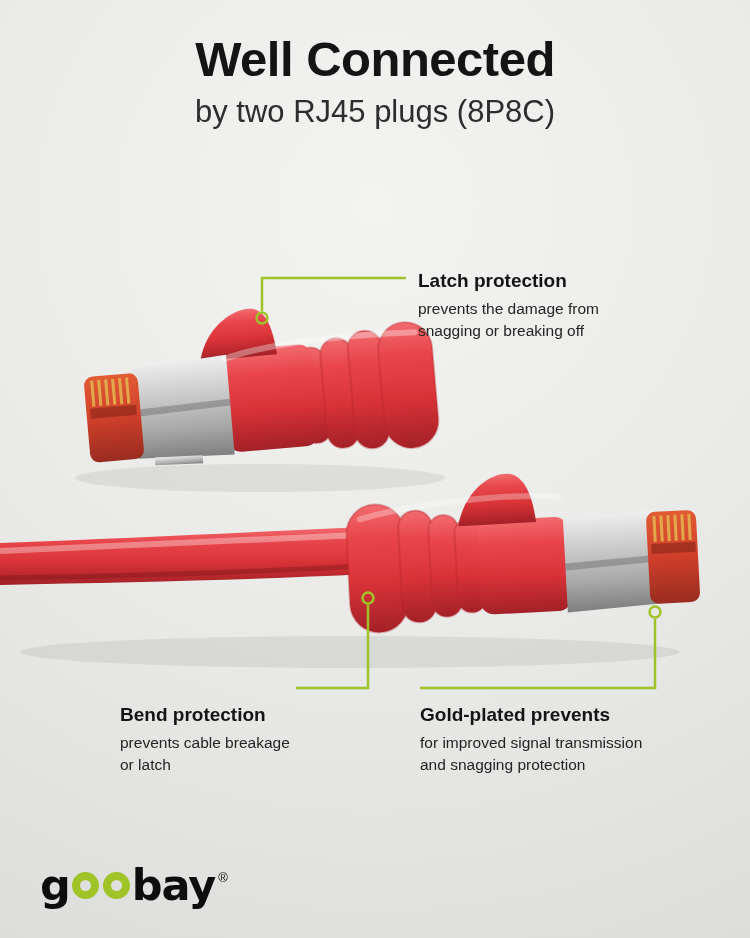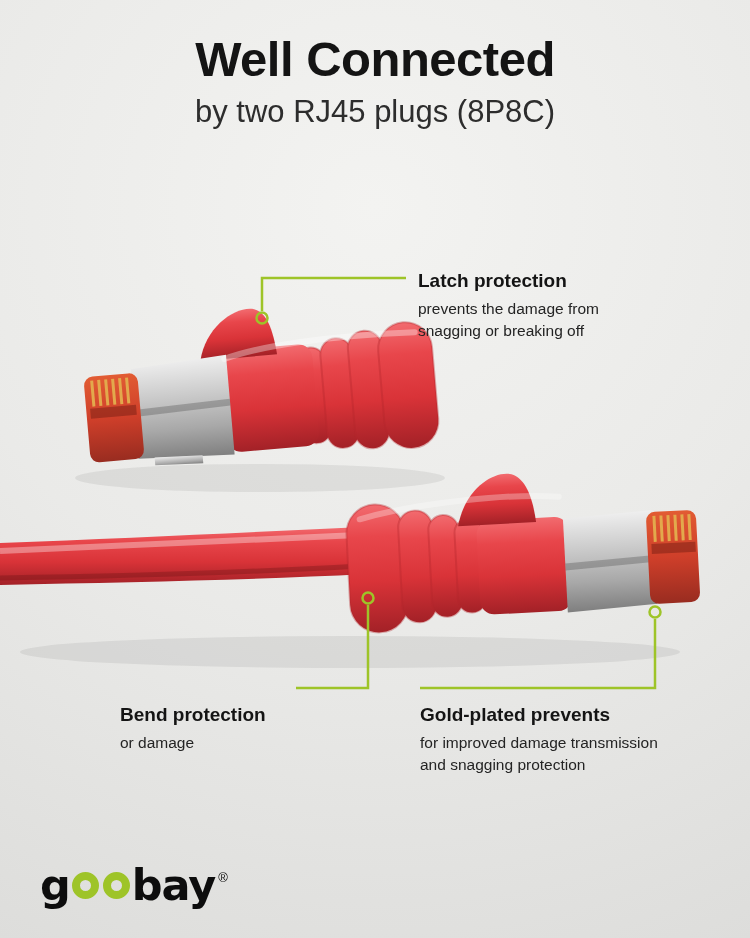--- a/index.html
+++ b/index.html
@@ -143,26 +143,27 @@
   </svg>
 
   <div class="callout" id="callout-latch">
     <h3>Latch protection</h3>
     <p>prevents the damage from</p>
     <p>snagging or breaking off</p>
   </div>
 
   <div class="callout" id="callout-bend">
     <h3>Bend protection</h3>
-    <p>or damage</p>
+    <p>prevents cable breakage</p>
+    <p>or latch</p>
   </div>
 
   <div class="callout" id="callout-gold">
     <h3>Gold-plated prevents</h3>
-    <p>for improved damage transmission</p>
+    <p>for improved signal transmission</p>
     <p>and snagging protection</p>
   </div>
 
   <div class="logo">
     <span class="ch">g</span>
     <span class="ring"></span>
     <span class="ring"></span>
     <span class="ch">bay</span>
     <span class="reg">®</span>
   </div>

